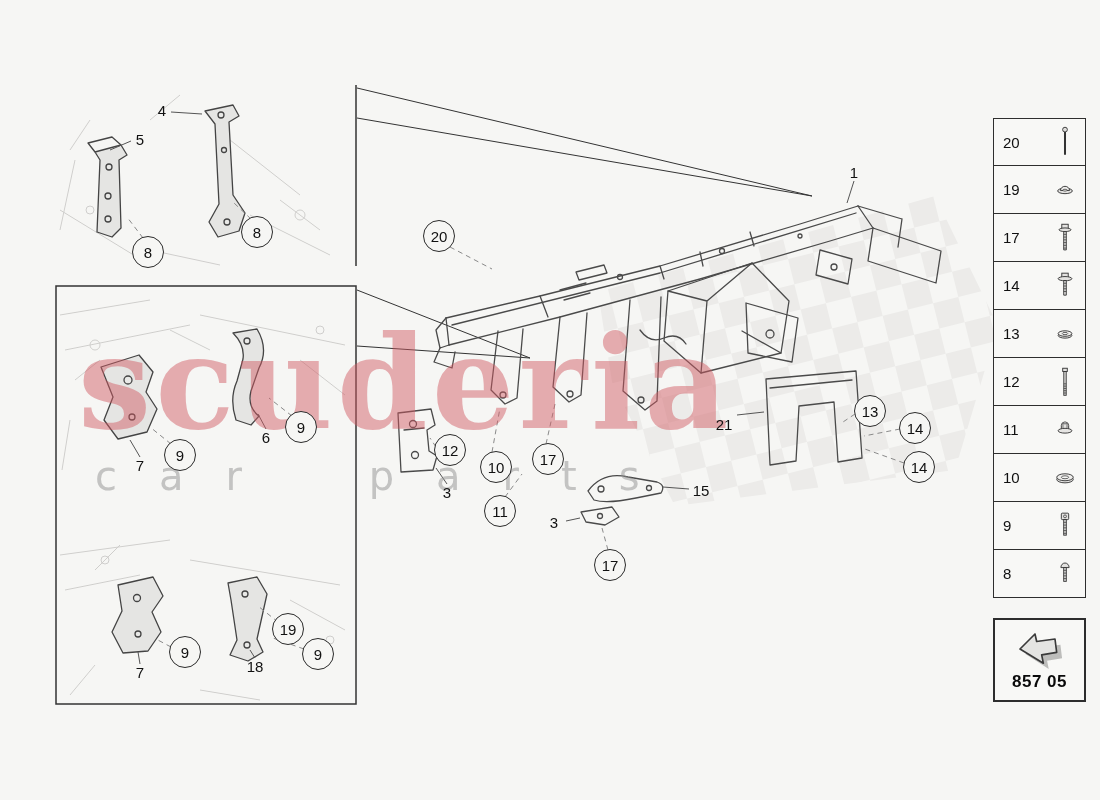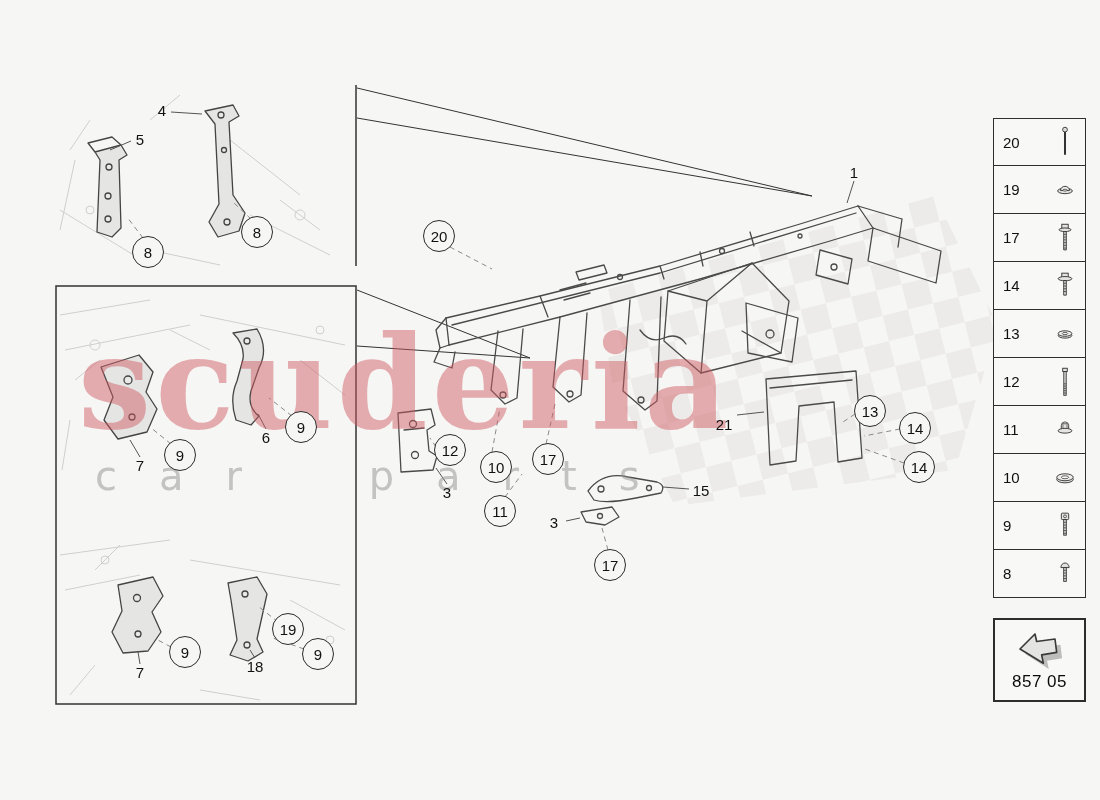--- a/index.html
+++ b/index.html
@@ -35,21 +35,21 @@
   .pl-row:not(:first-child){border-top:none;}
   .pl-num{font-size:15px;color:#101010;}
   .pl-icon{width:22px;height:38px;}
   
   .nav-box{
     position:absolute;left:993px;top:618px;width:93px;height:84px;
     box-sizing:border-box;border:2px solid #2d2d2d;background:#f8f8f6;
     display:flex;flex-direction:column;align-items:center;justify-content:center;gap:3px;
   }
   .nav-arrow{width:58px;height:40px;}
-  .nav-code{font-size:17px;font-weight:normal;color:#0a0a0a;letter-spacing:.5px;}
+  .nav-code{font-size:17px;font-weight:bold;color:#0a0a0a;letter-spacing:.5px;}
 </style>
 </head>
 <body>
 
 <div class="stage">
 
   <svg id="artwork" width="1100" height="800" viewBox="0 0 1100 800">
     <defs>
       <pattern id="chk" width="52" height="52" patternUnits="userSpaceOnUse" patternTransform="rotate(-14)">
         <rect x="0" y="0" width="26" height="26" fill="#e7e6e4"></rect>

